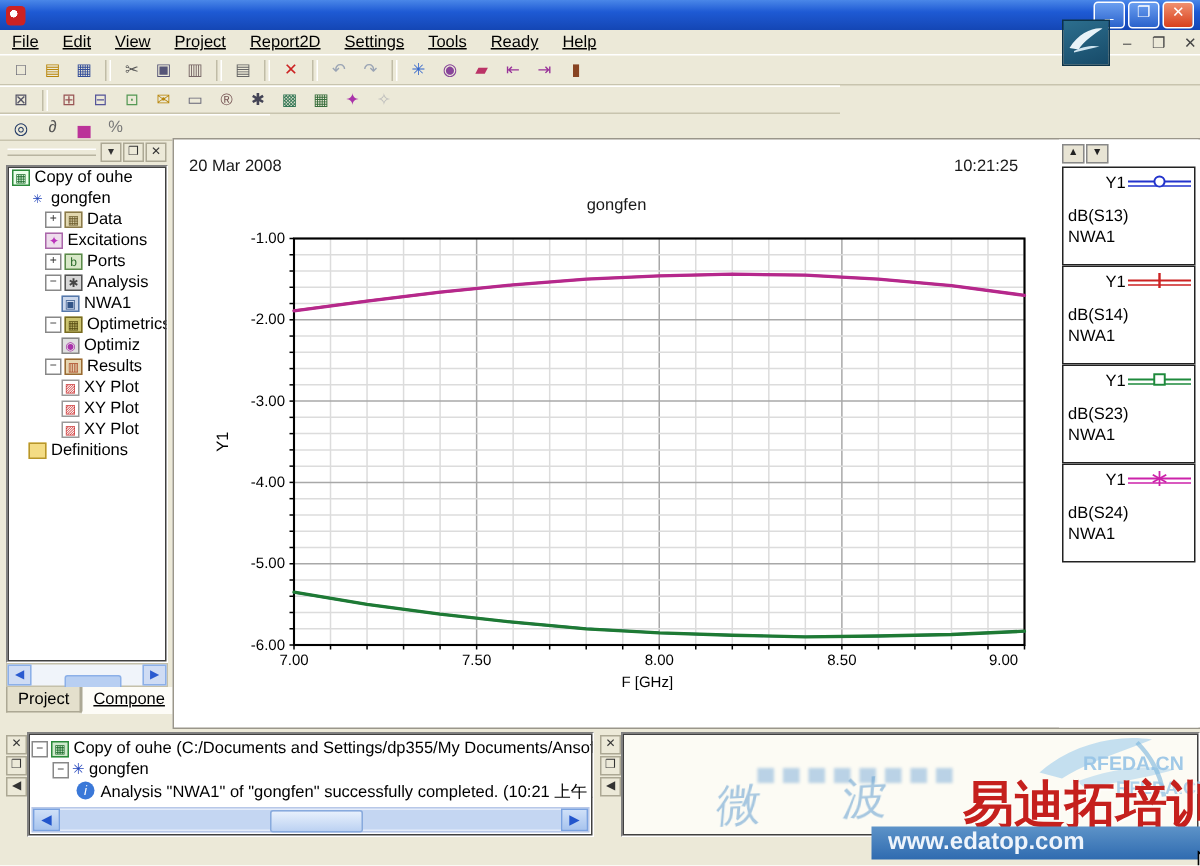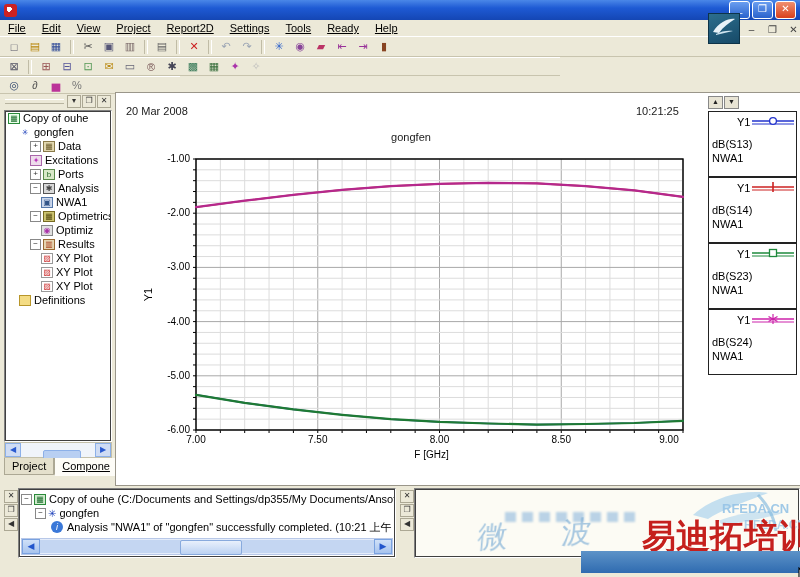--- a/index.html
+++ b/index.html
@@ -500,14 +500,15 @@
   <div class="abs wm wm-script">微 波</div>
   <svg class="abs wm" style="left:688px;top:487px;" width="105" height="50" viewBox="0 0 105 50">
     <path d="M5 28 C25 10 55 2 80 6 C60 14 35 22 20 32 Z" fill="rgba(150,200,235,.55)"></path>
     <path d="M30 34 C50 26 75 22 95 26 C75 32 50 36 35 38 Z" fill="rgba(150,200,235,.45)"></path>
     <path d="M70 8 C80 18 86 30 88 44" stroke="rgba(120,180,220,.6)" stroke-width="3" fill="none"></path>
   </svg>
   <div class="abs wm wm-rfeda1">RFEDA.CN</div>
   <div class="abs wm wm-rfeda2">RFEDA.CN</div>
   <div class="abs wm wm-brand">易迪拓培训</div>
   <div class="abs wm wm-band"></div>
+  <div class="abs wm wm-url">www.edatop.com</div>
 
 </div>
 
 </body></html>

